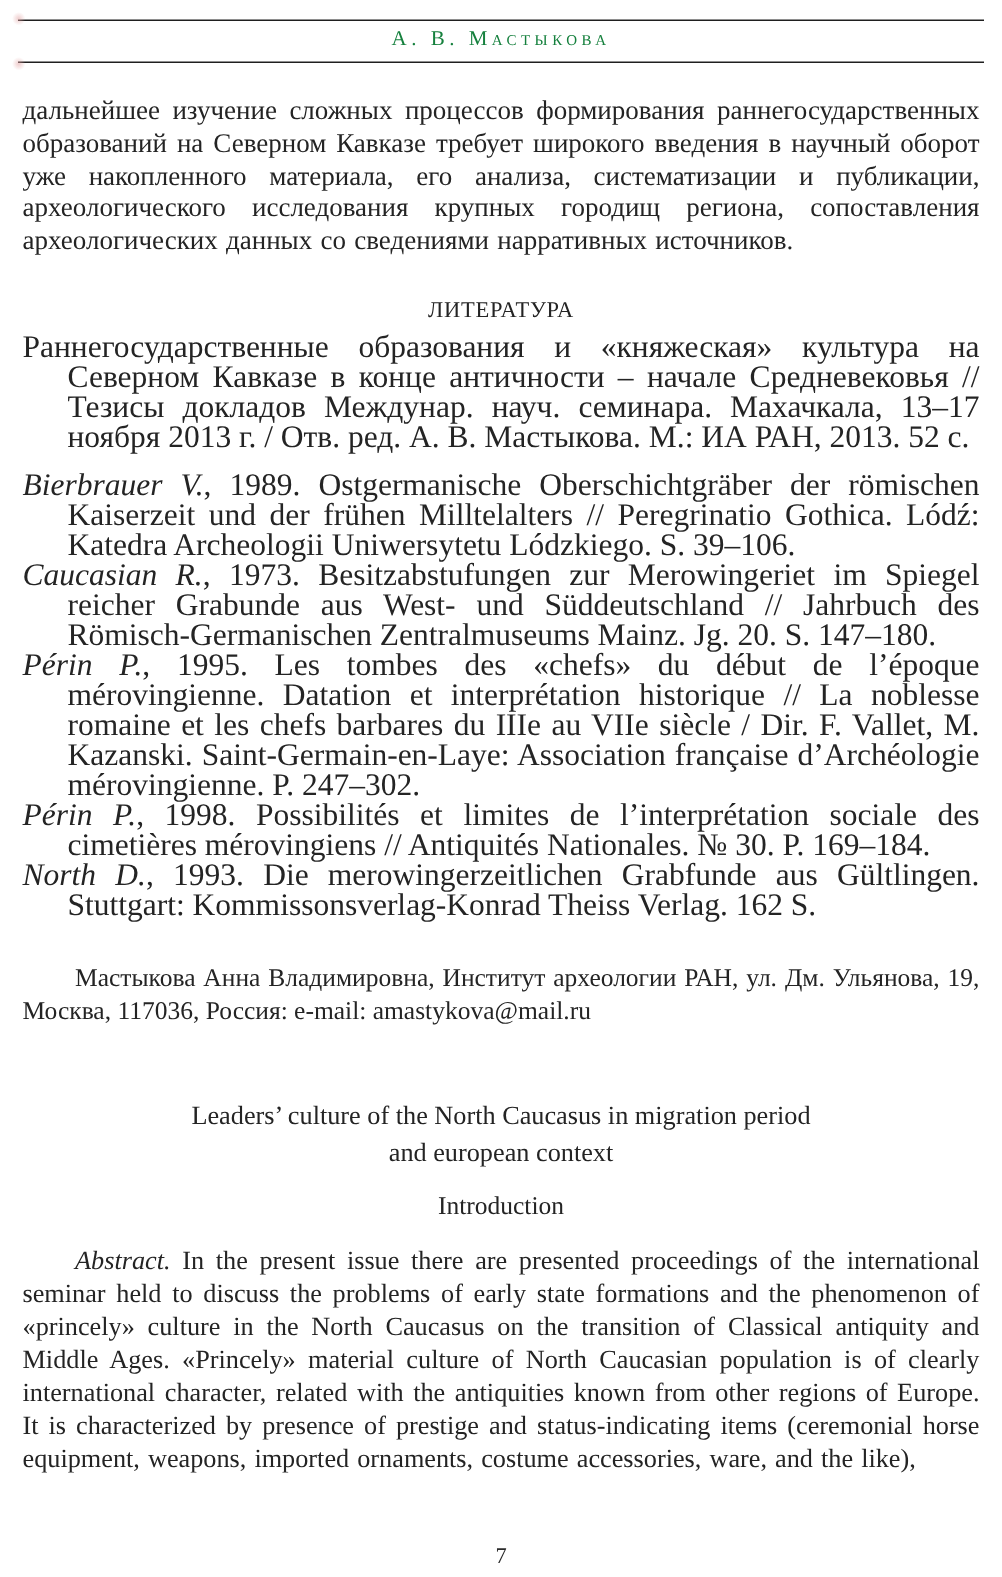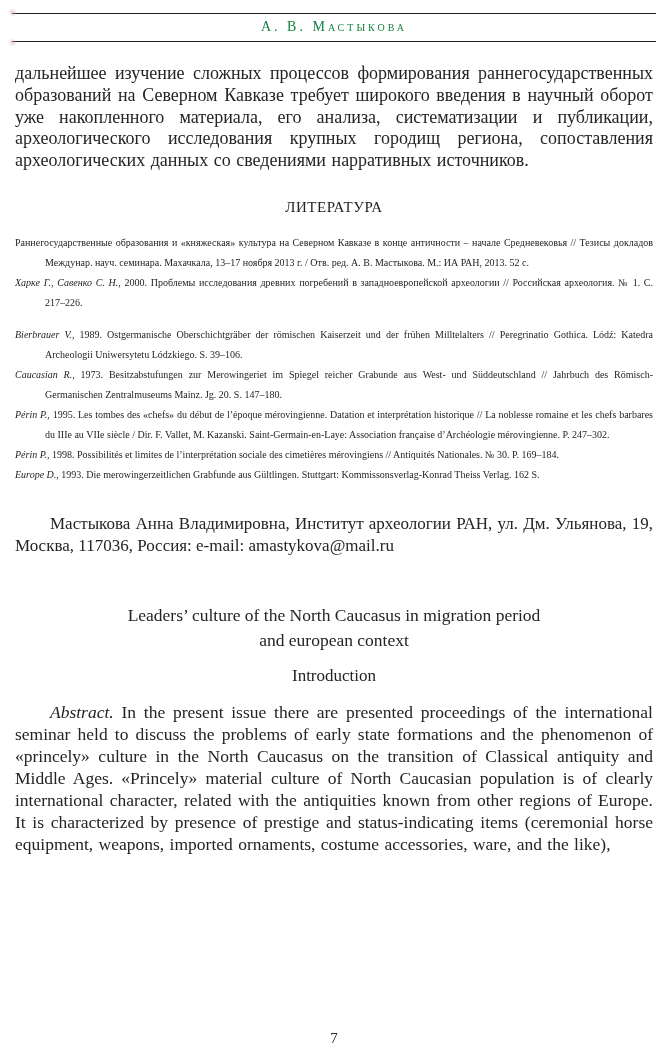--- a/index.html
+++ b/index.html
@@ -51,22 +51,22 @@
   }
   
   .lit-heading {
     margin: 27px 0 0;
     font-size: 15px;
     font-weight: normal;
     letter-spacing: 0.5px;
     text-align: center;
   }
   .lit-list {
-    margin-top: 17px;
-    font-size: 10px;
+    margin-top: 5px;
+    font-size: 21px;
     line-height: 20px;
   }
   .lit-entry {
     margin: 0;
     padding-left: 30px;
     text-indent: -30px;
     text-align: justify;
   }
   .lit-entry.group-start { margin-top: 12px; }
   .lit-entry i { font-style: italic; }
@@ -108,26 +108,25 @@
     <span class="speck speck2"></span>
     <div class="head-title">А. В. Мастыкова</div>
   </header>
 
   <p class="intro" lang="ru">дальнейшее изучение сложных процессов формирования раннегосударственных образований на Северном Кавказе требует широкого введения в научный оборот уже накопленного материала, его анализа, систематизации и публикации, археологического исследования крупных городищ региона, сопоставления археологических данных со сведениями нарративных источников.</p>
 
   <h2 class="lit-heading">ЛИТЕРАТУРА</h2>
 
   <div class="lit-list">
     <p class="lit-entry"><i></i><span>Раннегосударственные образования и «княжеская» культура на Северном Кавказе в конце античности – начале Средневековья // Тезисы докладов Междунар. науч. семинара. Махачкала, 13–17 ноября 2013 г. / Отв. ред. А. В. Мастыкова. М.: ИА РАН, 2013. 52 с.</span></p>
-    <p class="lit-entry"><i>Харке Г., Савенко С. Н.</i><span>, 2000. Проблемы исследования древних погребений в западноевропейской археологии // Российская археология. № 1. С. 217–226.</span></p>
     <p class="lit-entry group-start"><i>Bierbrauer V.</i><span>, 1989. Ostgermanische Oberschichtgräber der römischen Kaiserzeit und der frühen Milltelalters // Peregrinatio Gothica. Lódź: Katedra Archeologii Uniwersytetu Lódzkiego. S. 39–106.</span></p>
     <p class="lit-entry"><i>Caucasian R.</i><span>, 1973. Besitzabstufungen zur Merowingeriet im Spiegel reicher Grabunde aus West- und Süddeutschland // Jahrbuch des Römisch-Germanischen Zentralmuseums Mainz. Jg. 20. S. 147–180.</span></p>
     <p class="lit-entry"><i>Périn P.</i><span>, 1995. Les tombes des «chefs» du début de l’époque mérovingienne. Datation et interprétation historique // La noblesse romaine et les chefs barbares du IIIe au VIIe siècle / Dir. F. Vallet, M. Kazanski. Saint-Germain-en-Laye: Association française d’Archéologie mérovingienne. P. 247–302.</span></p>
     <p class="lit-entry"><i>Périn P.</i><span>, 1998. Possibilités et limites de l’interprétation sociale des cimetières mérovingiens // Antiquités Nationales. № 30. P. 169–184.</span></p>
-    <p class="lit-entry"><i>Europe D.</i><span>, 1993. Die merowingerzeitlichen Grabfunde aus Gültlingen. Stuttgart: Kommissonsverlag-Konrad Theiss Verlag. 162 S.</span></p>
+    <p class="lit-entry"><i>North D.</i><span>, 1993. Die merowingerzeitlichen Grabfunde aus Gültlingen. Stuttgart: Kommissonsverlag-Konrad Theiss Verlag. 162 S.</span></p>
   </div>
 
   <div class="about">
     <p class="about-text">Мастыкова Анна Владимировна, Институт археологии РАН, ул. Дм. Ульянова, 19, Москва, 117036, Россия: e-mail: amastykova@mail.ru</p>
   </div>
 
   <div class="english">
     <p class="center en-title">
       <span>Leaders’ culture of the North Caucasus in migration period</span><br>
       <span>and european context</span>

